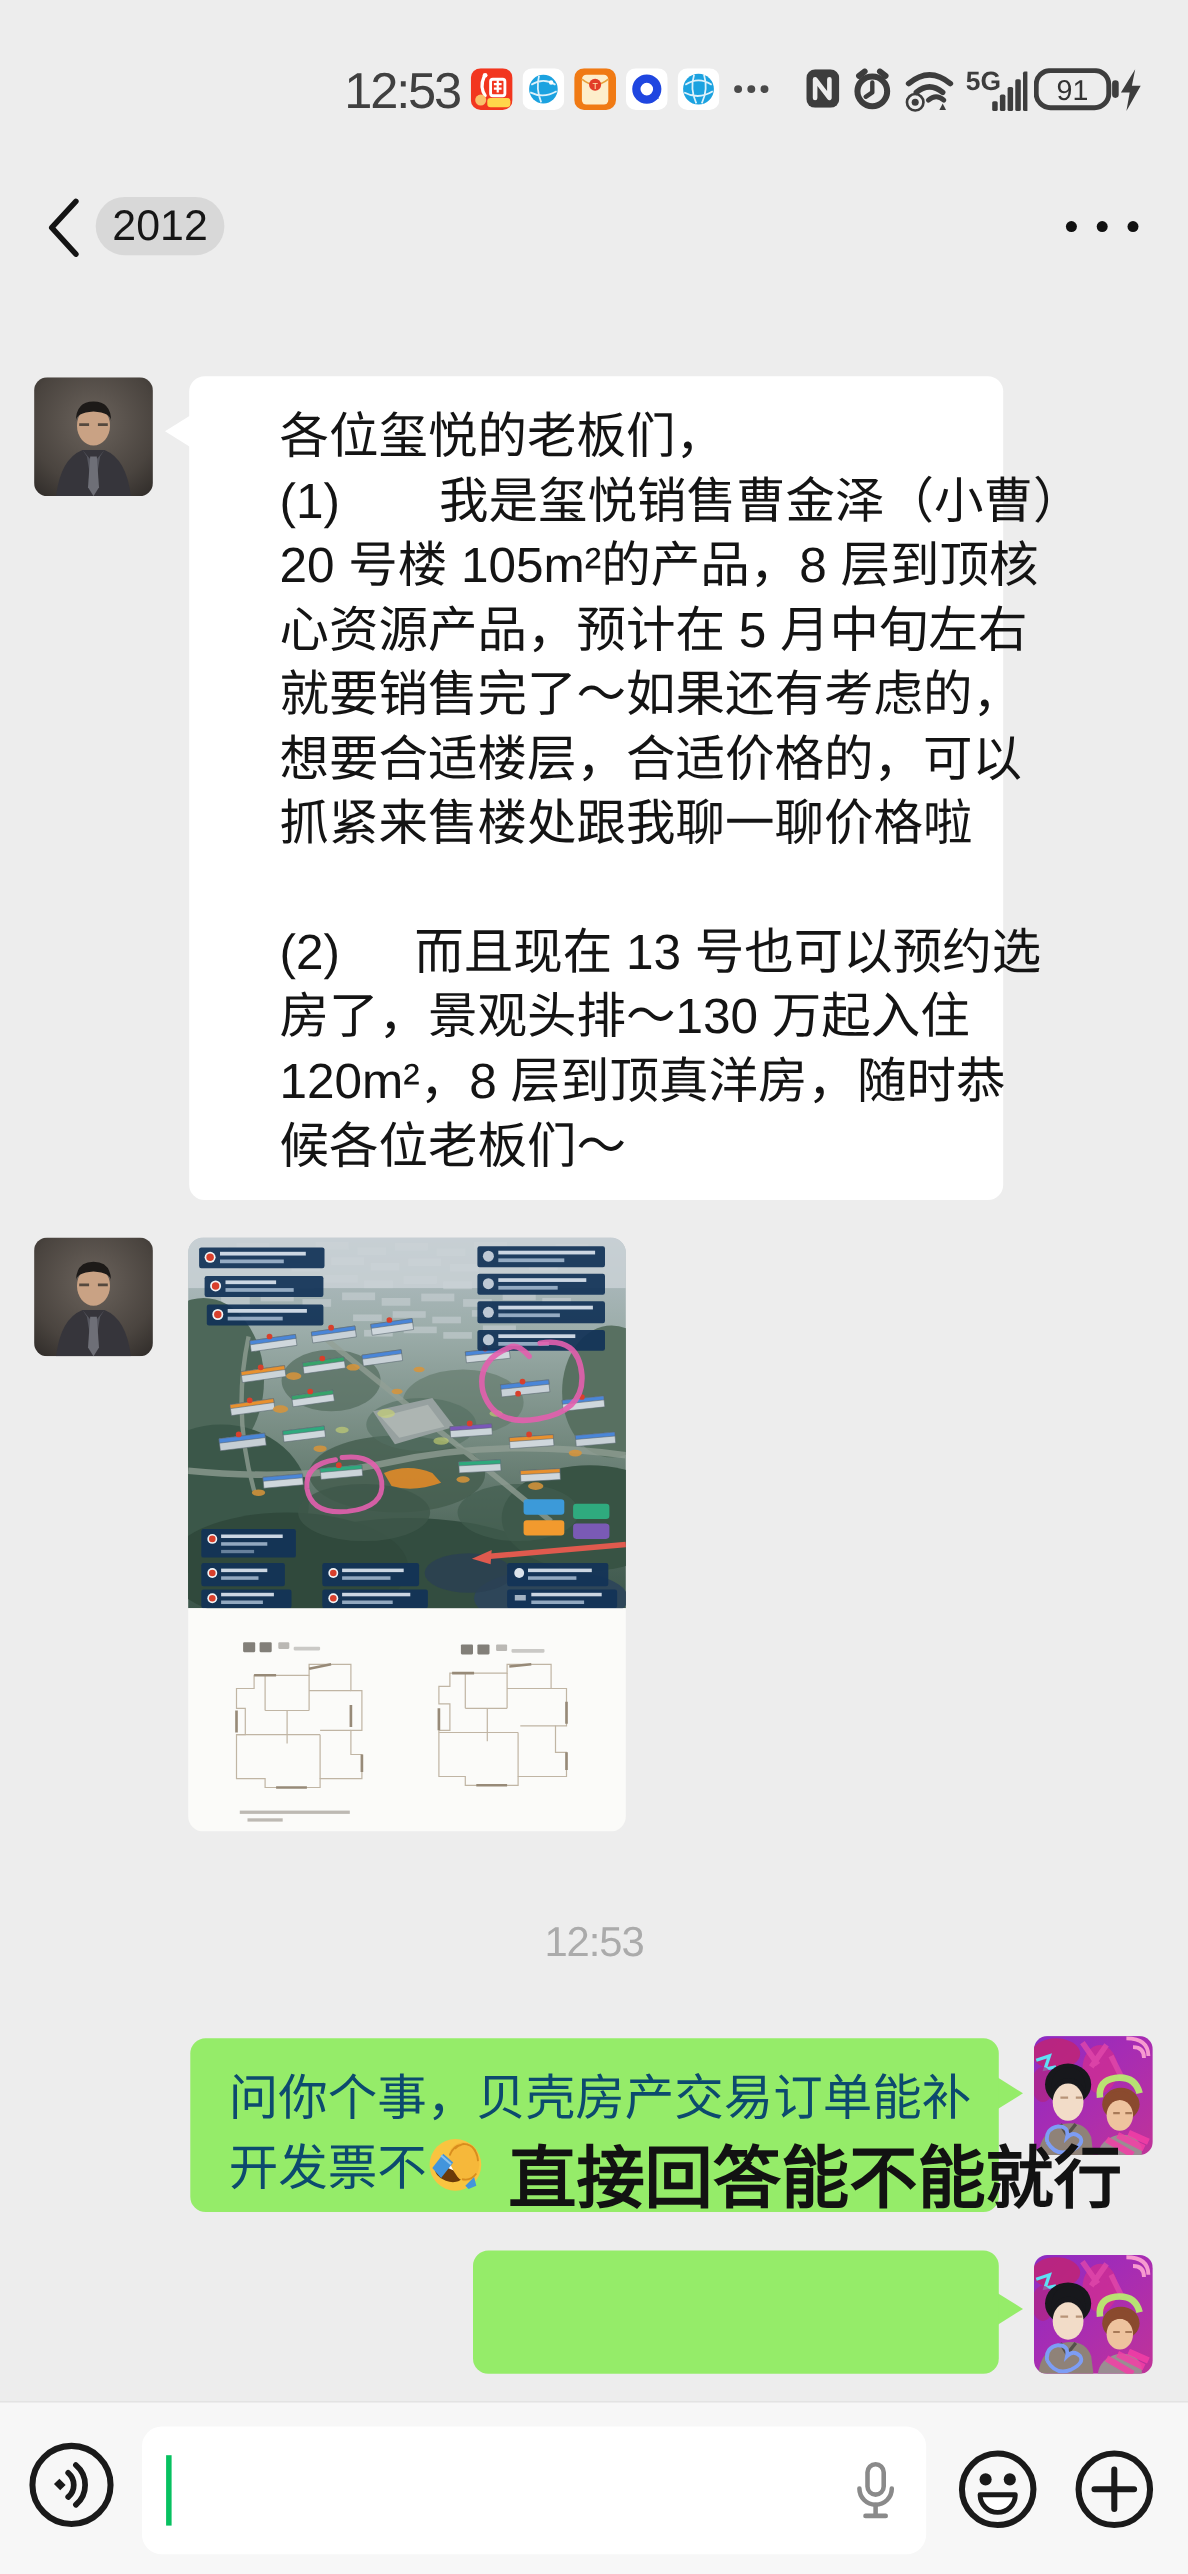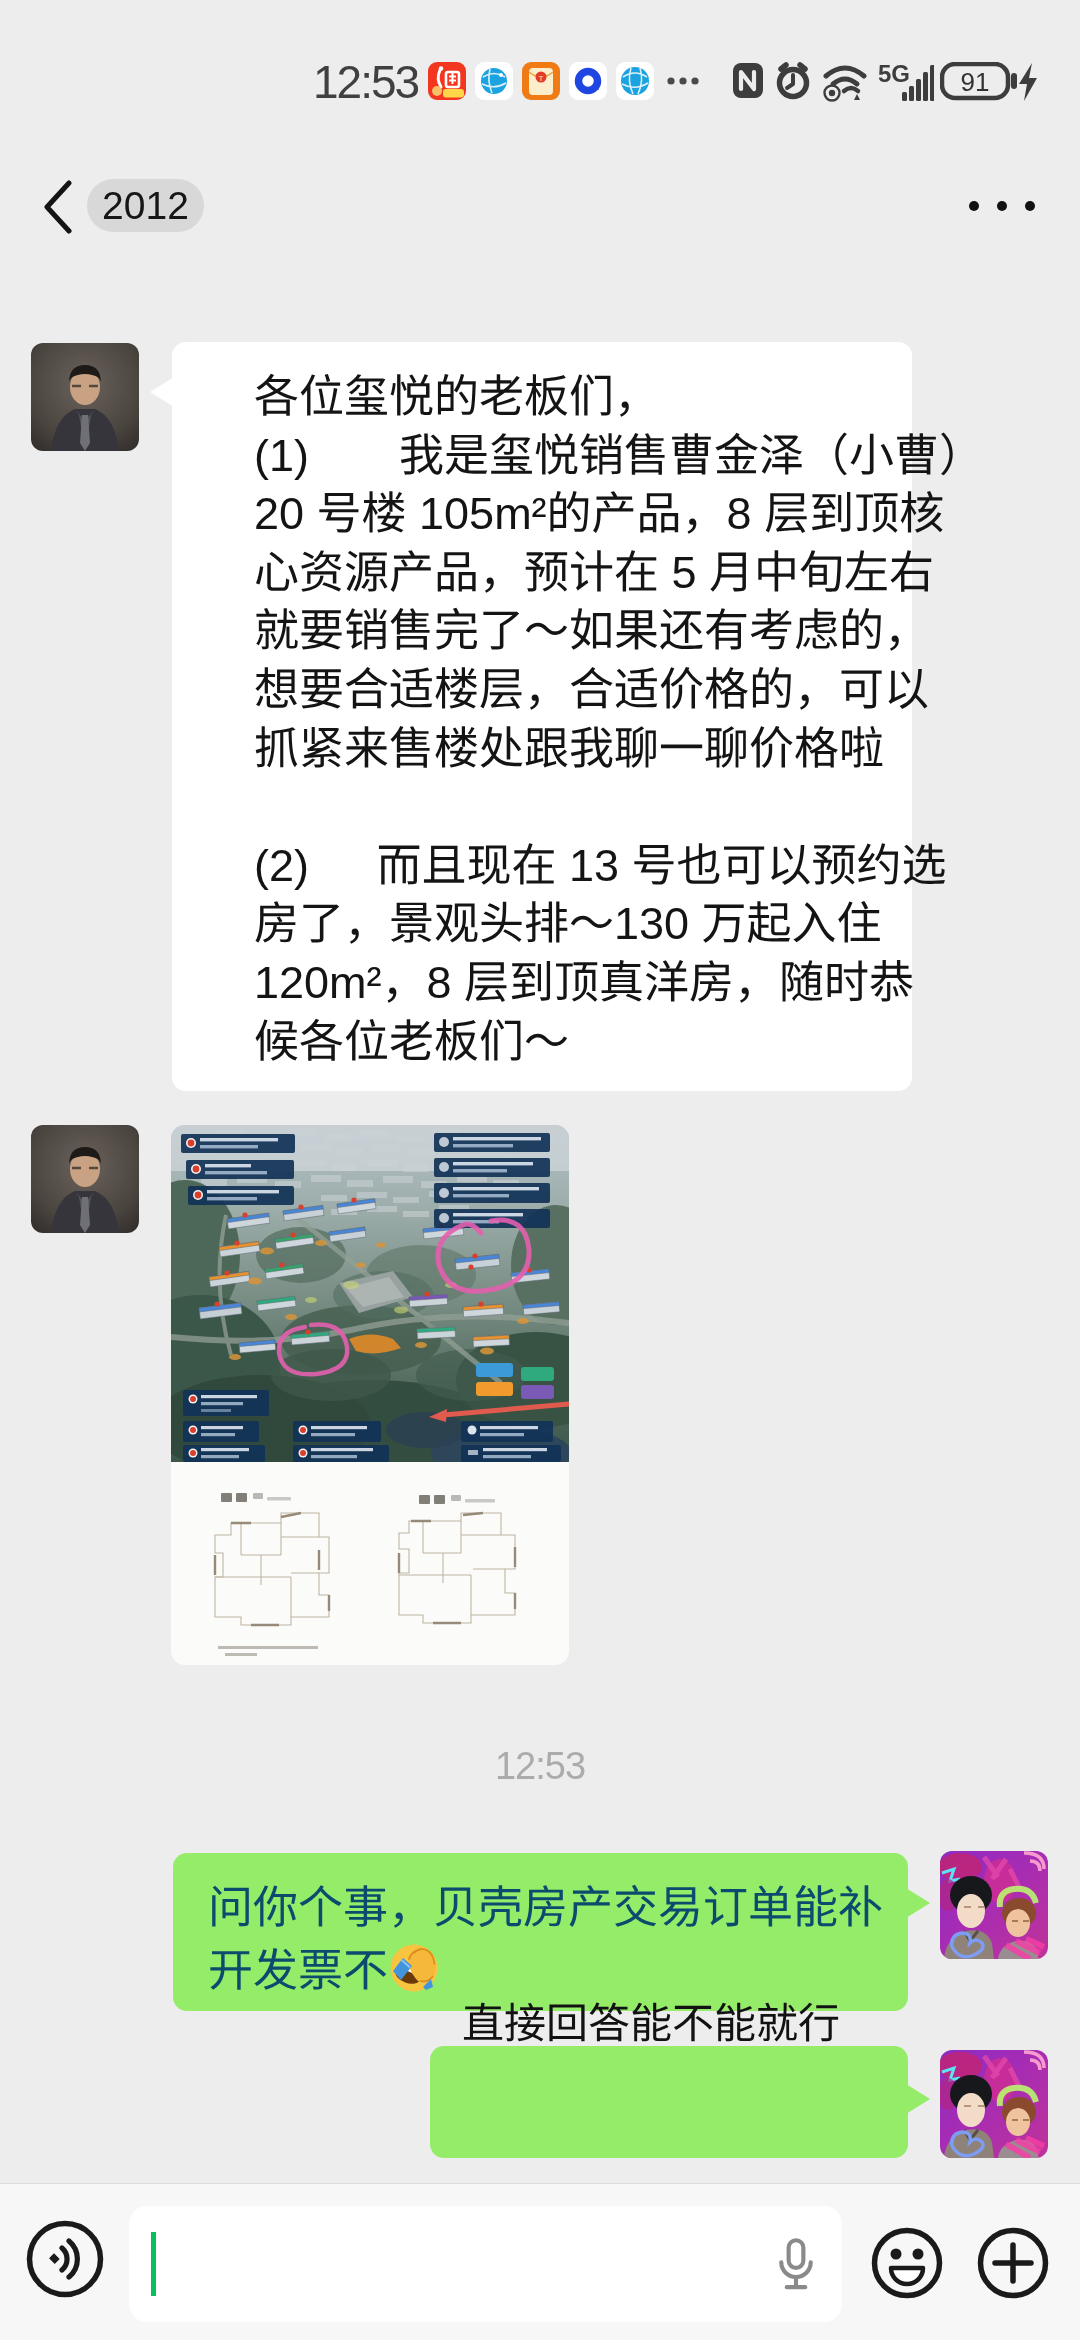--- a/index.html
+++ b/index.html
@@ -548,21 +548,21 @@
   <path d="M64 68 Q63 50 79 50 Q94 52 93 70 Q90 58 78 58 Q68 58 64 68 Z" fill="#8a4a2e"></path>
   <path d="M72 70 L78 70 M83 70 L89 70" stroke="#a87a58" stroke-width="2"></path>
   <path d="M58 108 Q60 94 76 90 Q94 88 98 102 L98 108 Z" fill="#9a8d92"></path>
   <path d="M66 94 L90 108 M76 90 L100 102 M86 88 L104 96" stroke="#f43fa6" stroke-width="6" opacity=".85"></path>
 </svg>
 
 <div class="abs" style="left:906px;top:2084px;width:24px;height:30px;background:#95ec69;clip-path:polygon(0 0,100% 50%,0 100%);"></div>
 
 <div class="abs" style="left:430px;top:2046px;width:478px;height:112px;background:#95ec69;border-radius:14px;"></div>
 
-<div class="abs" style="left:462px;top:1993px;font-size:42px;line-height:62px;color:#121212;white-space:nowrap;">直接回答能不能就行</div>
+<div class="abs" style="left:462px;top:1951px;font-size:62px;line-height:62px;color:#121212;white-space:nowrap;font-weight:bold;">直接回答能不能就行</div>
 
 <svg class="abs" style="left:940px;top:2050px;border-radius:12px;" width="108" height="108" viewBox="0 0 108 108">
   <rect width="108" height="108" fill="url(#neon2)"></rect>
   <ellipse cx="20" cy="16" rx="22" ry="14" fill="#c22470" opacity=".8"></ellipse>
   <ellipse cx="60" cy="30" rx="16" ry="22" fill="#d12d90" opacity=".75"></ellipse>
   <path d="M44 6 L58 26 M52 28 L66 8 M70 18 L80 38" stroke="#e048aa" stroke-width="5" opacity=".8"></path>
   <path d="M84 2 Q104 2 104 18 M90 10 Q100 10 100 20" stroke="#f79ad0" stroke-width="3.5" fill="none"></path>
   <path d="M2 22 L14 18 L10 30 L20 28" stroke="#5ee0f5" stroke-width="3" fill="none"></path>
   <ellipse cx="8" cy="44" rx="10" ry="16" fill="#b22580" opacity=".7"></ellipse>
   <ellipse cx="31" cy="44" rx="21" ry="19" fill="#17181c"></ellipse>

